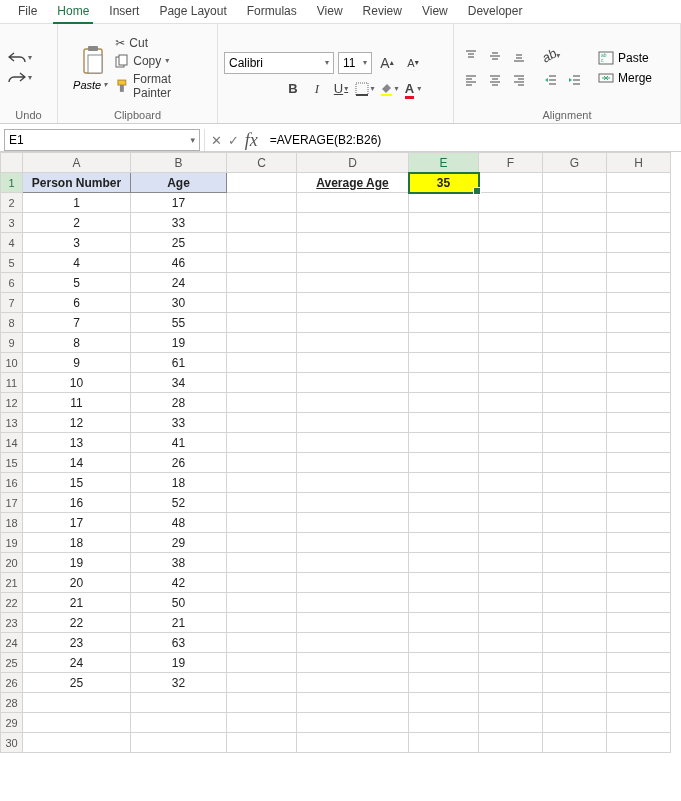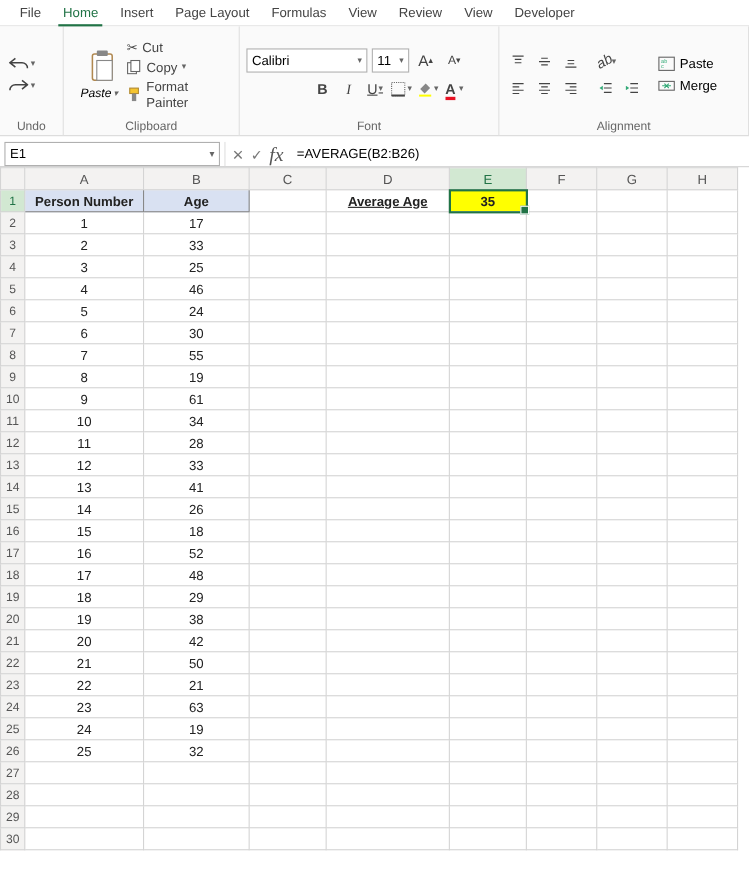--- a/index.html
+++ b/index.html
@@ -186,21 +186,20 @@
               </svg>
               <span class="caret" style="margin-left:1px">▾</span>
             </div>
           <div class="sq-btn">
               <span style="position:relative"><span style="font-weight:bold">A</span><span style="position:absolute;left:0;right:0;bottom:-3px;height:3px;background:#e81123"></span></span>
               <span class="caret" style="margin-left:3px">▾</span>
             </div>
         </div>
       </div>
     </div>
-    <div class="ribbon-group-label">Font</div>
   </div>
 
   <div class="ribbon-group" style="flex:1;min-width:200px">
     <div class="ribbon-group-body">
       <div class="align-stack">
         <div class="align-row">
           <div class="sq-btn">
               <svg width="14" height="14" viewBox="0 0 14 14">
                 <line x1="2" y1="2" x2="12" y2="2" stroke="#444"></line>
                 <line x1="4" y1="5" x2="10" y2="5" stroke="#444"></line>
@@ -613,31 +612,20 @@
           <td>25</td>
           <td>32</td>
           <td></td>
           <td></td>
           <td></td>
           <td></td>
           <td></td>
           <td></td>
         </tr>
         <tr>
-          <th class="rowhdr">27</th>
-          <td></td>
-          <td></td>
-          <td></td>
-          <td></td>
-          <td></td>
-          <td></td>
-          <td></td>
-          <td></td>
-        </tr>
-        <tr>
           <th class="rowhdr">28</th>
           <td></td>
           <td></td>
           <td></td>
           <td></td>
           <td></td>
           <td></td>
           <td></td>
           <td></td>
         </tr>

